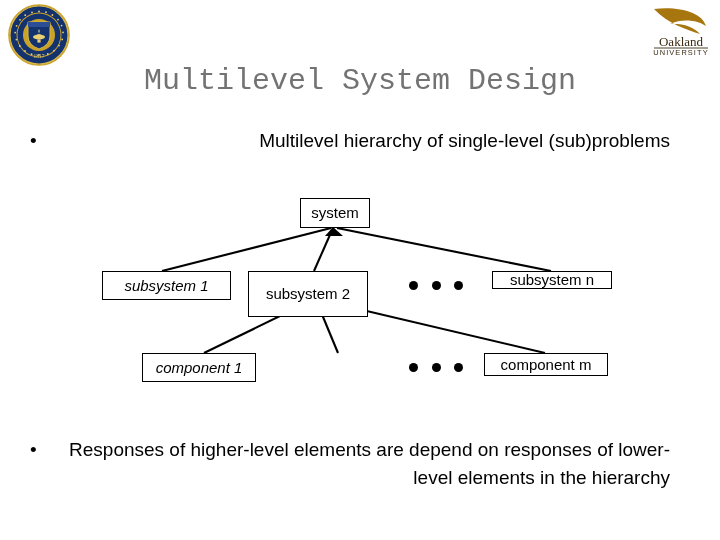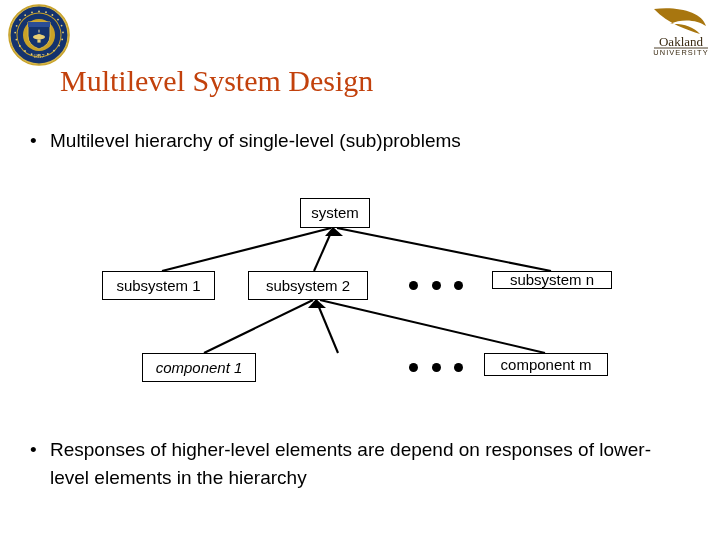--- a/index.html
+++ b/index.html
@@ -38,24 +38,25 @@
     width: 66px;
     height: 52px;
   }
 
   
   .slide-title {
     position: absolute;
     left: 60px;
     top: 62px;
     width: 600px;
+    text-align: center;
     font-size: 30px;
     line-height: 38px;
-    color: #c2410c;
-    font-family: Liberation Serif, serif;
+    color: #737373;
+    font-family: Liberation Mono, monospace;
     white-space: nowrap;
   }
 
   
   .bullet-row {
     position: absolute;
     display: flex;
     align-items: flex-start;
     font-size: 19px;
     line-height: 28px;
@@ -63,20 +64,21 @@
   }
   .bullet-mark {
     width: 20px;
     flex: 0 0 20px;
     text-align: left;
     font-size: 19px;
     line-height: 28px;
   }
   .bullet-text {
     flex: 1 1 auto;
+    text-align: right;
   }
   #bullet-one {
     left: 30px;
     top: 127px;
     width: 640px;
   }
   #bullet-two {
     left: 30px;
     top: 436px;
     width: 640px;
@@ -207,25 +209,25 @@
         <polygon points="333,227 325,236 343,236"></polygon>
         <polygon points="316,299 308,308 326,308"></polygon>
       </g>
     </svg>
   </div>
 
   <div class="node-box" style="left:300px; top:198px; width:70px; height:30px;">
     <span>system</span>
   </div>
 
-  <div class="node-box" style="left:102px; top:271px; width:113px; height:29px;">
+  <div class="node-box" style="left:102px; top:271px; width:129px; height:29px;font-style:italic;">
     <span>subsystem 1</span>
   </div>
 
-  <div class="node-box" style="left:248px; top:271px; width:120px; height:29px;">
+  <div class="node-box" style="left:248px; top:271px; width:120px; height:46px;">
     <span>subsystem 2</span>
   </div>
 
   <div class="ellipsis-group" style="left:409px; top:279px;">
     <span class="ellipsis-dot"></span>
     <span class="ellipsis-dot"></span>
     <span class="ellipsis-dot"></span>
   </div>
 
   <div class="node-box" style="left:492px; top:271px; width:120px; height:18px;">

